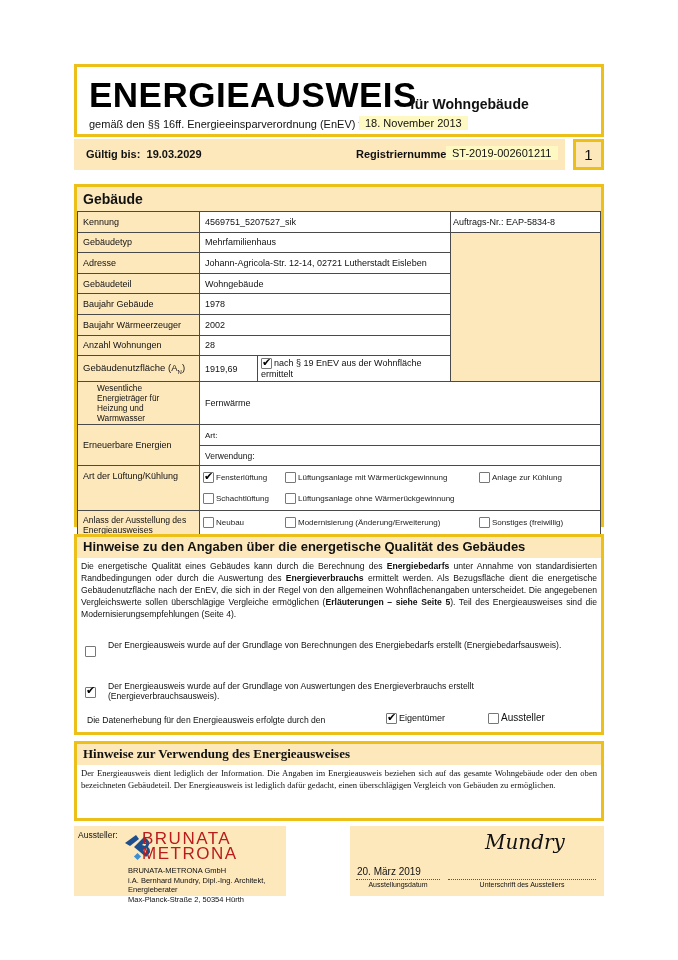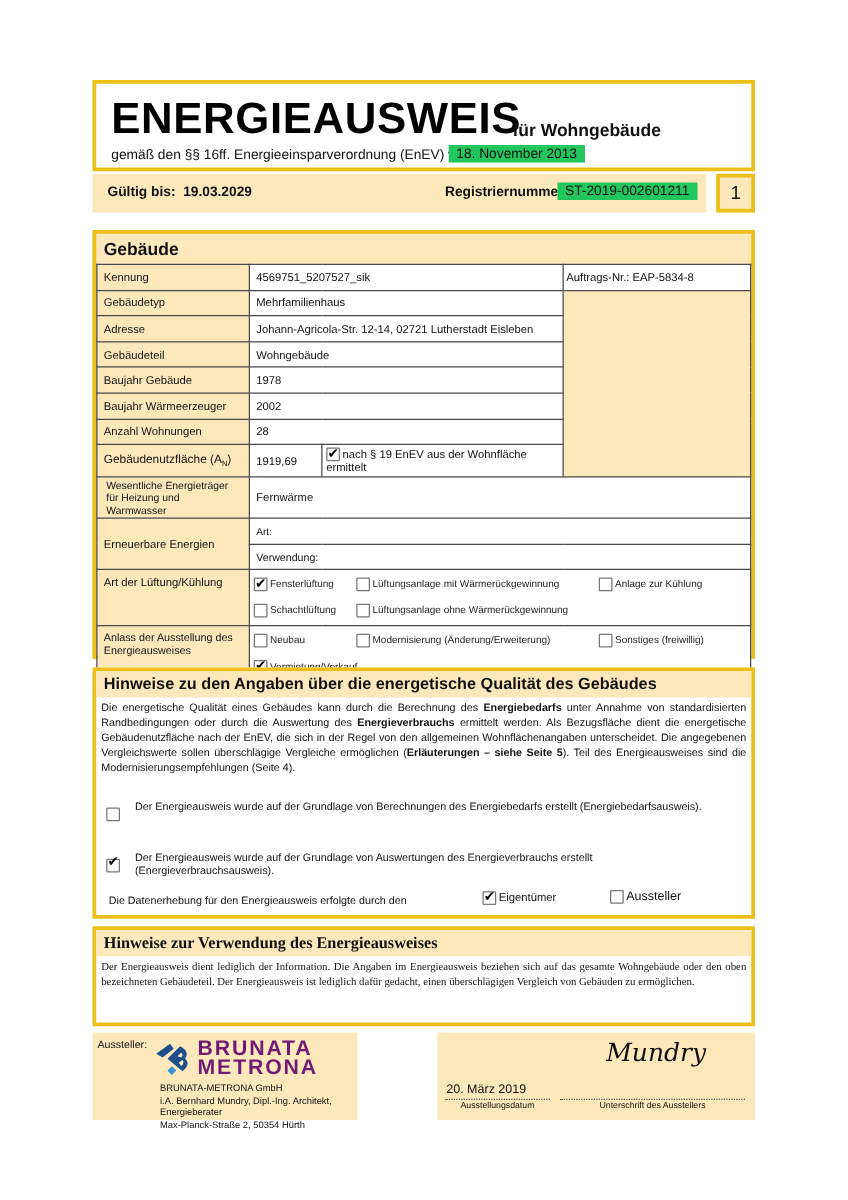--- a/index.html
+++ b/index.html
@@ -1,20 +1,20 @@
 <!DOCTYPE html>
 <html><head>
 <meta charset="utf-8">
 <style>
   * { box-sizing: border-box; margin: 0; padding: 0; }
   body { width: 678px; height: 960px; background: #fff; font-family: "Liberation Sans", sans-serif; color: #111; position: relative; overflow: hidden; }
   .abs { position: absolute; }
   .yb { border: 3px solid #ecc019; }
   .cream { background: #fde8bc; }
-  .gray { background: #22c55e; }
+  .gray { background: #fef9c3; }
 
   #header-box { left: 74px; top: 64px; width: 530px; height: 73px; background: #fff; padding-left: 38px; }
   #title { left: 12px; top: 8px; font-size: 35px; font-weight: bold; letter-spacing: 0.5px; color: #000; }
   #subtitle { left: 333px; top: 29px; font-size: 14px; font-weight: bold; }
   #law-line { left: 12px; top: 51px; font-size: 11px; }
   #law-date { left: 282px; top: 49px; padding: 1px 6px; font-size: 11px; }
 
   #valid-bar { left: 74px; top: 139px; width: 491px; height: 31px; }
   #valid { left: 12px; top: 9px; font-size: 11px; font-weight: bold; }
   #reg-label { left: 282px; top: 9px; font-size: 11px; font-weight: bold; }
@@ -98,21 +98,21 @@
       <td class="val" colspan="2">28</td>
     </tr>
     <tr style="height:24px">
       <td class="lab" style="font-size:9.5px"><span>Gebäudenutzfläche (A</span><sub style="font-size:6px">N</sub><span>)</span></td>
       <td class="val" style="width:58px">1919,69</td>
       <td class="val" style="padding-left:3px">
         <span class="cb on"></span><span>nach § 19 EnEV aus der Wohnfläche ermittelt</span>
       </td>
     </tr>
     <tr>
-      <td class="lab" style="font-size:8.3px; line-height:10px; padding:1px 7px">Wesentliche Energieträger für Heizung und Warmwasser</td>
+      <td class="lab" style="font-size:8.3px; line-height:10px; padding:1px 19px">Wesentliche Energieträger für Heizung und Warmwasser</td>
       <td class="val" colspan="3">Fernwärme</td>
     </tr>
     <tr>
       <td class="lab" rowspan="2">Erneuerbare Energien</td>
       <td class="val" colspan="3" style="font-size:8px">Art:</td>
     </tr>
     <tr>
       <td class="val" colspan="3" style="font-size:8.5px">Verwendung:</td>
     </tr>
     <tr>
@@ -163,21 +163,21 @@
   <div class="para">Der Energieausweis dient lediglich der Information. Die Angaben im Energieausweis beziehen sich auf das gesamte Wohngebäude oder den oben bezeichneten Gebäudeteil. Der Energieausweis ist lediglich dafür gedacht, einen überschlägigen Vergleich von Gebäuden zu ermöglichen.</div>
 </div>
 
 <div id="aussteller" class="abs cream">
   <div class="abs" style="left:4px; top:4px; font-size:8.5px">Aussteller:</div>
   <svg class="abs" style="left:48px; top:5px" width="32" height="32" viewBox="0 0 32 32">
     <path d="M3 12 L14 4 L17 8 L8 15 Z" fill="#1f4e8c"></path>
     <path d="M12 16 L22 6 Q30 10 26 16 Q31 20 24 26 Z M20 14 L23 11 Q25 13 23 15 Z M21 19 L24 17 Q26 19 23 22 Z" fill="#1f4e8c" fill-rule="evenodd"></path>
     <rect x="13" y="23" width="5" height="5" transform="rotate(45 15.5 25.5)" fill="#3a8fd6"></rect>
   </svg>
-  <div class="abs" style="left:84px; top:5px; font-size:17px; font-weight:bold; color:#701a75; letter-spacing:1.5px; line-height:15px">
+  <div class="abs" style="left:68px; top:5px; font-size:17px; font-weight:normal; color:#b91c1c; letter-spacing:1.5px; line-height:15px">
     <div>BRUNATA</div>
     <div>METRONA</div>
   </div>
   <div class="abs" style="left:54px; top:40px; font-size:7.5px; line-height:9.5px">
     <div>BRUNATA-METRONA GmbH</div>
     <div>i.A. Bernhard Mundry, Dipl.-Ing. Architekt, Energieberater</div>
     <div>Max-Planck-Straße 2, 50354 Hürth</div>
   </div>
 </div>
 

